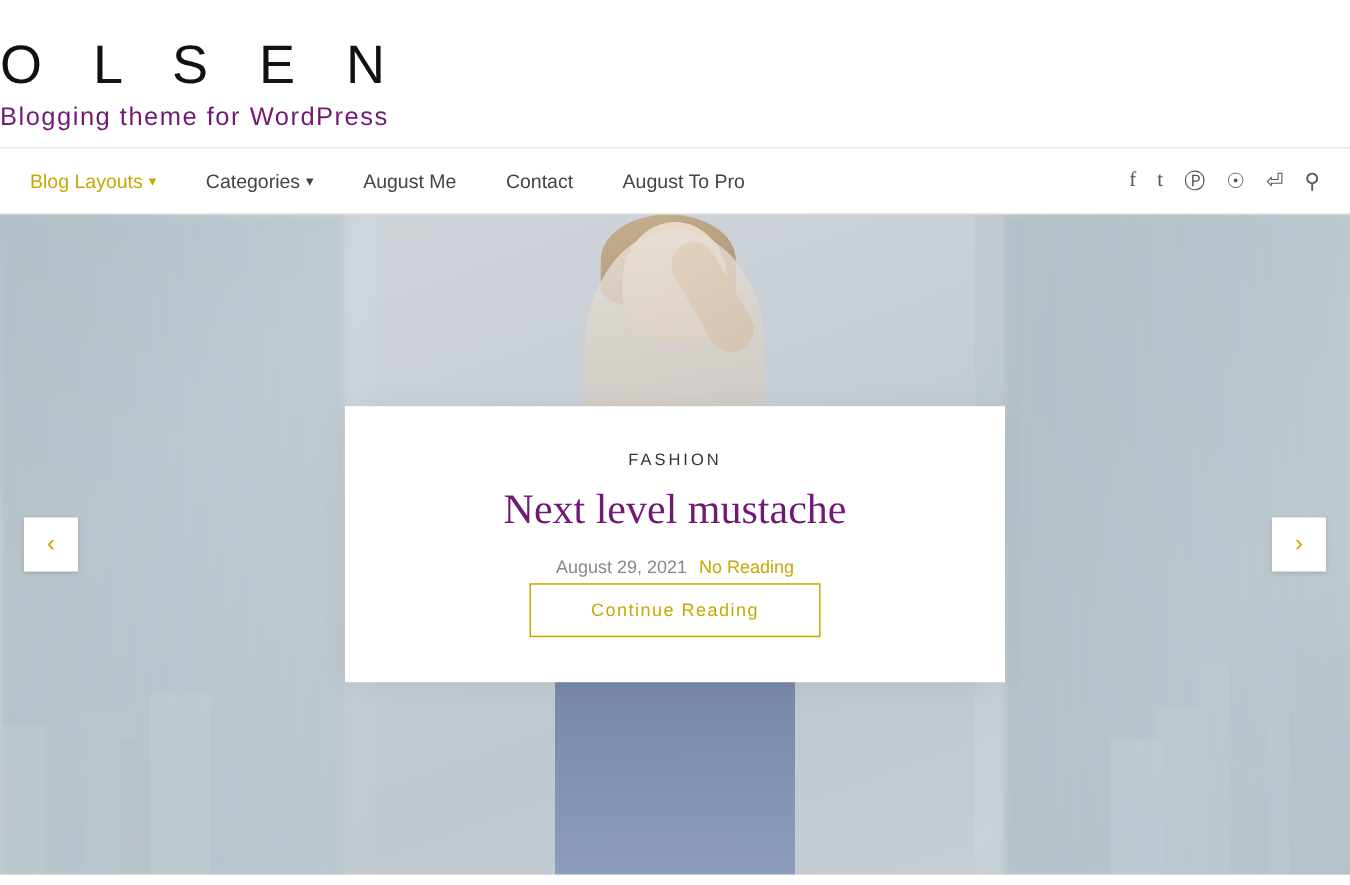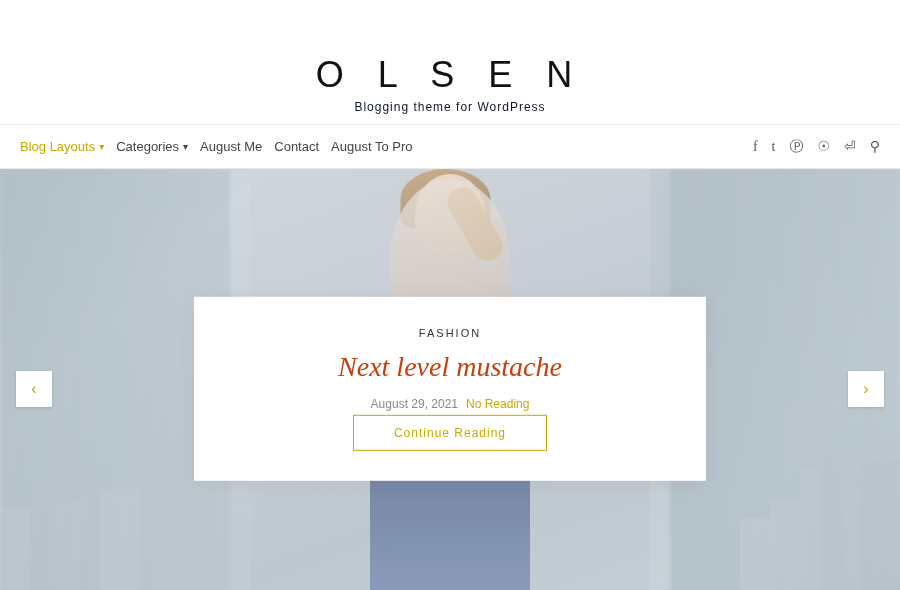--- a/index.html
+++ b/index.html
@@ -1,53 +1,51 @@
 <!DOCTYPE html>
 <html><head>
   <meta charset="utf-8">
   <style>
     * { margin: 0; padding: 0; box-sizing: border-box; }
     body { font-family: Georgia, 'Times New Roman', serif; background: #fff; width: 900px; height: 590px; overflow: hidden; }
 
     
     .site-header {
-      text-align: center;
       padding: 22px 0 10px;
       border-bottom: 1px solid #e8e8e8;
-      margin-top: 32px;
     }
     .site-title {
       font-family: 'Trebuchet MS', Arial, sans-serif;
       font-size: 36px;
       font-weight: 400;
       letter-spacing: 12px;
       color: #111;
       text-transform: uppercase;
     }
     .site-tagline {
-      font-size: 12px;
-      color: #0f172a;
+      font-size: 17px;
+      color: #701a75;
       letter-spacing: 1px;
       margin-top: 4px;
       font-family: Arial, sans-serif;
     }
 
     
     .main-nav {
       display: flex;
       align-items: center;
       justify-content: space-between;
       padding: 0 20px;
       border-bottom: 1px solid #e8e8e8;
       height: 44px;
     }
     .nav-left {
       display: flex;
       align-items: center;
-      gap: 12px;
+      gap: 33px;
     }
     .nav-item {
       font-family: Arial, sans-serif;
       font-size: 13px;
       color: #444;
       cursor: pointer;
       display: flex;
       align-items: center;
       gap: 4px;
       text-decoration: none;
@@ -200,43 +198,42 @@
     }
     .slider-arrow.left { left: 16px; }
     .slider-arrow.right { right: 16px; }
 
     
     .content-card {
       position: absolute;
       top: 50%;
       left: 50%;
       transform: translate(-50%, -50%);
-      width: 512px;
+      width: 440px;
       background: #fff;
       padding: 30px 40px;
       text-align: center;
       z-index: 10;
       box-shadow: 0 2px 20px rgba(0,0,0,0.05);
     }
     .card-category {
       font-family: Arial, sans-serif;
       font-size: 11px;
       letter-spacing: 2px;
       text-transform: uppercase;
       color: #333;
       margin-bottom: 10px;
     }
     .card-title {
       font-family: Georgia, serif;
       font-size: 28px;
       font-weight: 400;
-      color: #c2410c;
+      color: #701a75;
       margin-bottom: 12px;
       line-height: 1.3;
-      font-style: italic;
     }
     .card-meta {
       font-family: Arial, sans-serif;
       font-size: 12px;
       color: #888;
       margin-bottom: 4px;
       display: flex;
       align-items: flex-start;
       justify-content: center;
       gap: 8px;

